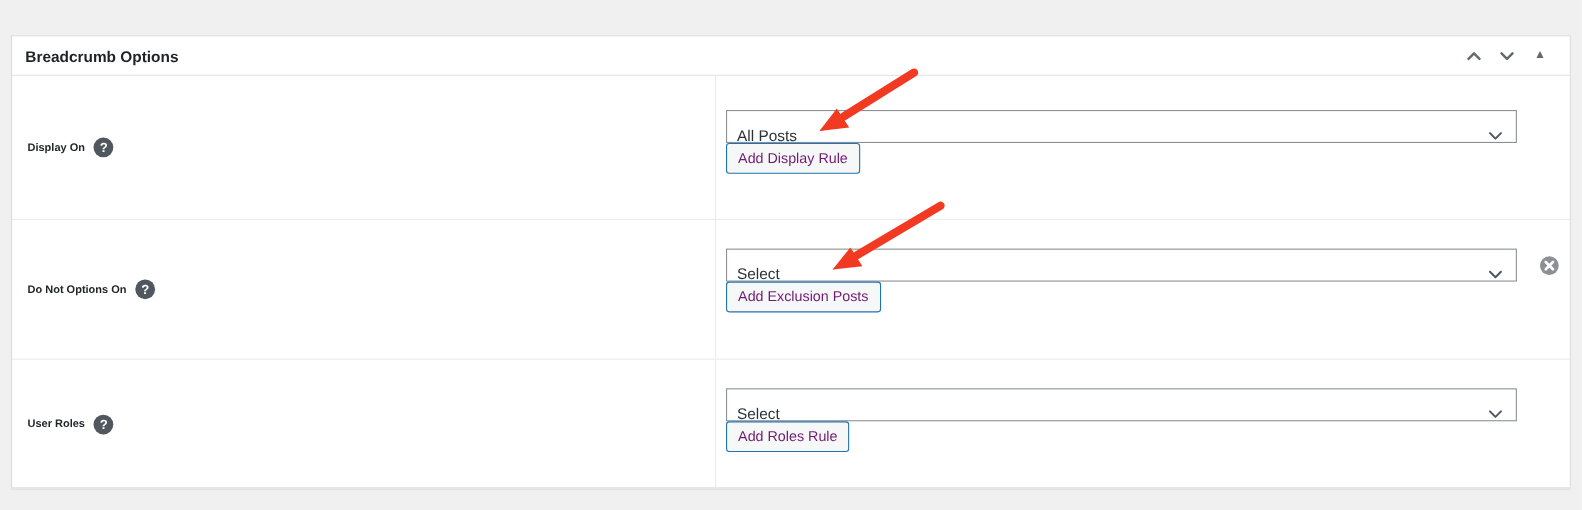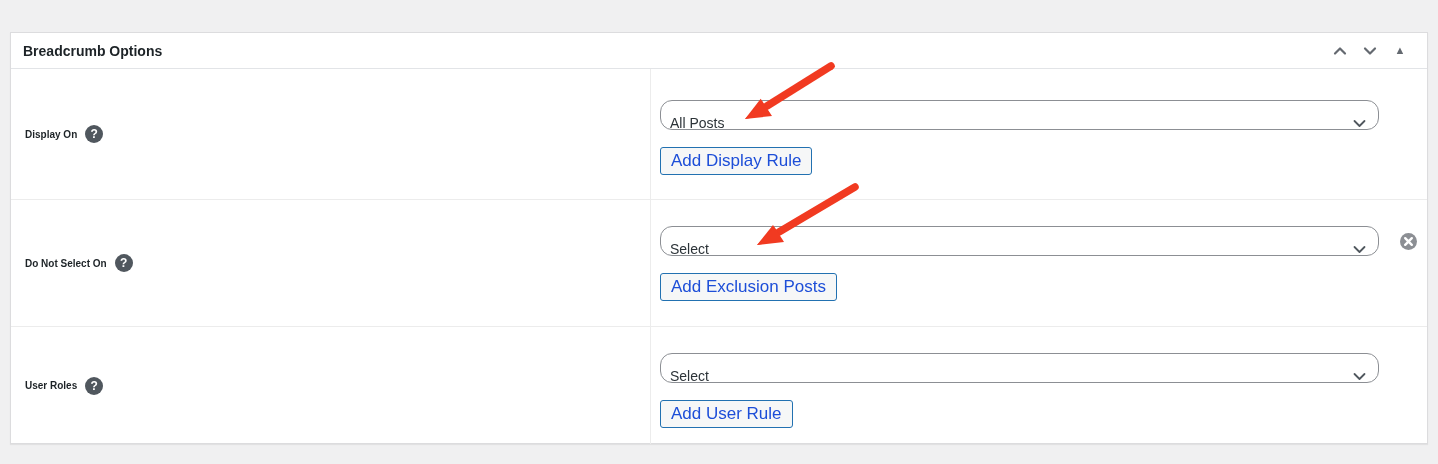--- a/index.html
+++ b/index.html
@@ -80,51 +80,50 @@
     line-height: 1;
   }
   .row-field { flex: 1; padding-left: 9px; }
   .row-1 .row-field { padding-top: 31px; }
   .row-2 .row-field { padding-top: 26px; }
   .row-3 .row-field { padding-top: 26px; }
   .field-line { display: flex; align-items: center; }
   .fake-select {
     width: 719px; height: 30px;
     border: 1px solid #8c8f94;
-    border-radius: 12px;
+    border-radius: 0;
     background: #ffffff;
     display: flex;
     align-items: center;
     justify-content: space-between;
     padding: 16px 12px 0 9px;
     cursor: pointer;
   }
   .select-value {
     font-size: 14px;
     color: #2c3338;
   }
   .select-chevron { display: flex; align-items: center; }
   .dismiss-btn {
     background: none; border: none; cursor: pointer;
     margin-left: 19px;
     width: 20px; height: 20px;
     display: flex; align-items: center; justify-content: center;
     padding: 0;
   }
   .add-rule-btn {
-    margin-top: 17px;
     display: inline-block;
     height: 28px;
     line-height: 26px;
     padding: 0 10px;
     background: #f6f7f7;
     border: 1px solid #2271b1;
     border-radius: 3px;
-    color: #1d4ed8;
-    font-size: 17px;
+    color: #701a75;
+    font-size: 13px;
     font-family: "Liberation Sans", "DejaVu Sans", sans-serif;
     cursor: pointer;
   }
   .arrow-overlay {
     position: absolute;
     left: 0; top: 0;
     width: 1438px; height: 464px;
     pointer-events: none;
   }
 </style>
@@ -167,21 +166,21 @@
               </svg>
           </span>
         </div>
       </div>
       <button class="add-rule-btn">Add Display Rule</button>
     </div>
   </div>
 
   <div class="row row-2">
     <div class="row-label">
-      <span class="label-text">Do Not Select On</span>
+      <span class="label-text">Do Not Options On</span>
       <span class="help-badge">?</span>
     </div>
     <div class="row-field">
       <div class="field-line">
         <div class="fake-select" role="combobox">
           <span class="select-value">Select</span>
           <span class="select-chevron">
             <svg width="13" height="9" viewBox="0 0 13 9">
                 <polyline points="1.5,2 6.5,7 11.5,2" fill="none" stroke="#50575e" stroke-width="1.8" stroke-linecap="round" stroke-linejoin="round"></polyline>
               </svg>
@@ -207,21 +206,21 @@
       <div class="field-line">
         <div class="fake-select" role="combobox">
           <span class="select-value">Select</span>
           <span class="select-chevron">
             <svg width="13" height="9" viewBox="0 0 13 9">
                 <polyline points="1.5,2 6.5,7 11.5,2" fill="none" stroke="#50575e" stroke-width="1.8" stroke-linecap="round" stroke-linejoin="round"></polyline>
               </svg>
           </span>
         </div>
       </div>
-      <button class="add-rule-btn">Add User Rule</button>
+      <button class="add-rule-btn">Add Roles Rule</button>
     </div>
   </div>
 
 </div>
 
 <svg class="arrow-overlay" width="1438" height="464" viewBox="0 0 1438 464">
   <g>
     <line x1="831" y1="66" x2="767" y2="106" stroke="#f13a21" stroke-width="7.5" stroke-linecap="round"></line>
     <polygon points="745,119 760.7,98.7 770.1,113.9" fill="#f13a21"></polygon>
     <polygon points="745,119 762,101 772,116" fill="#f13a21"></polygon>

